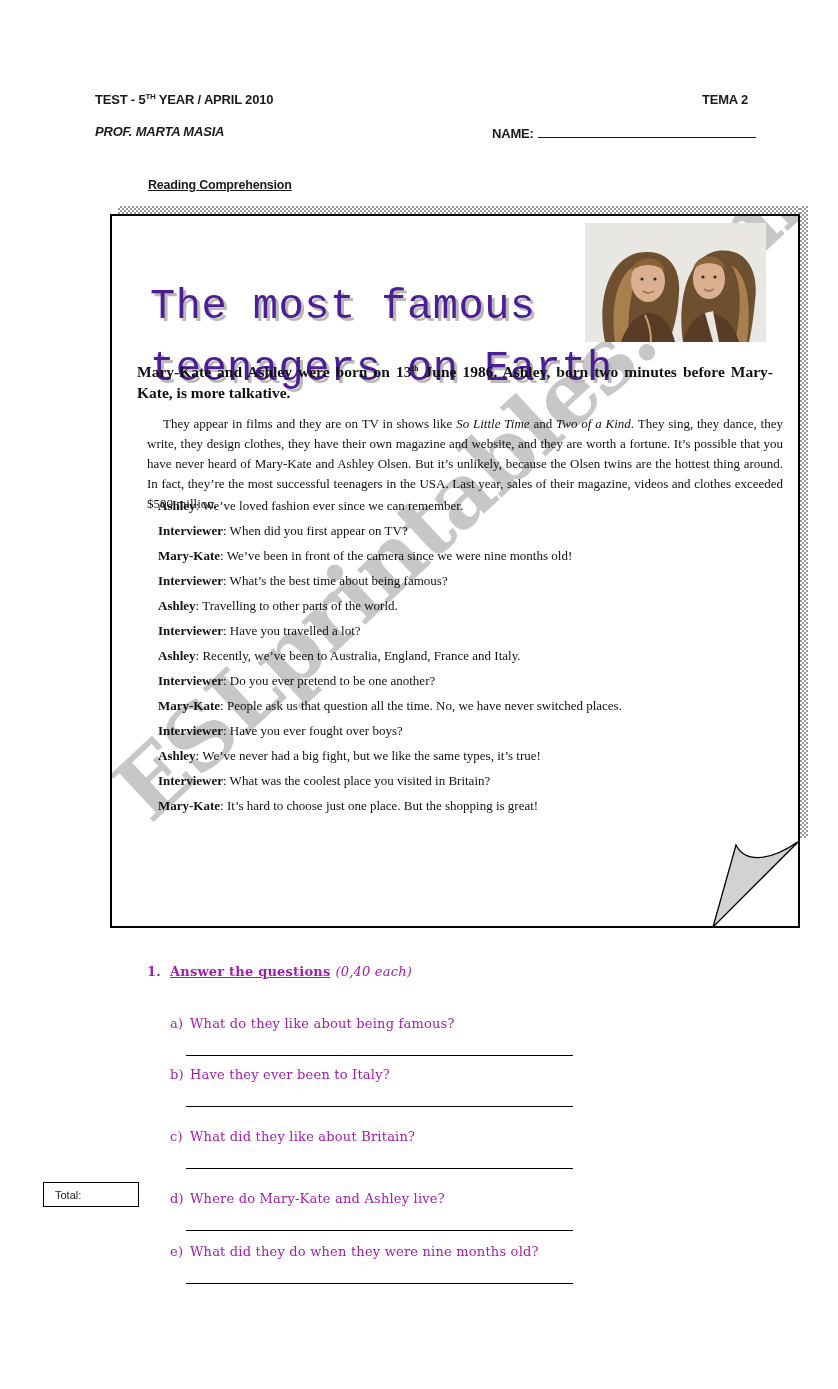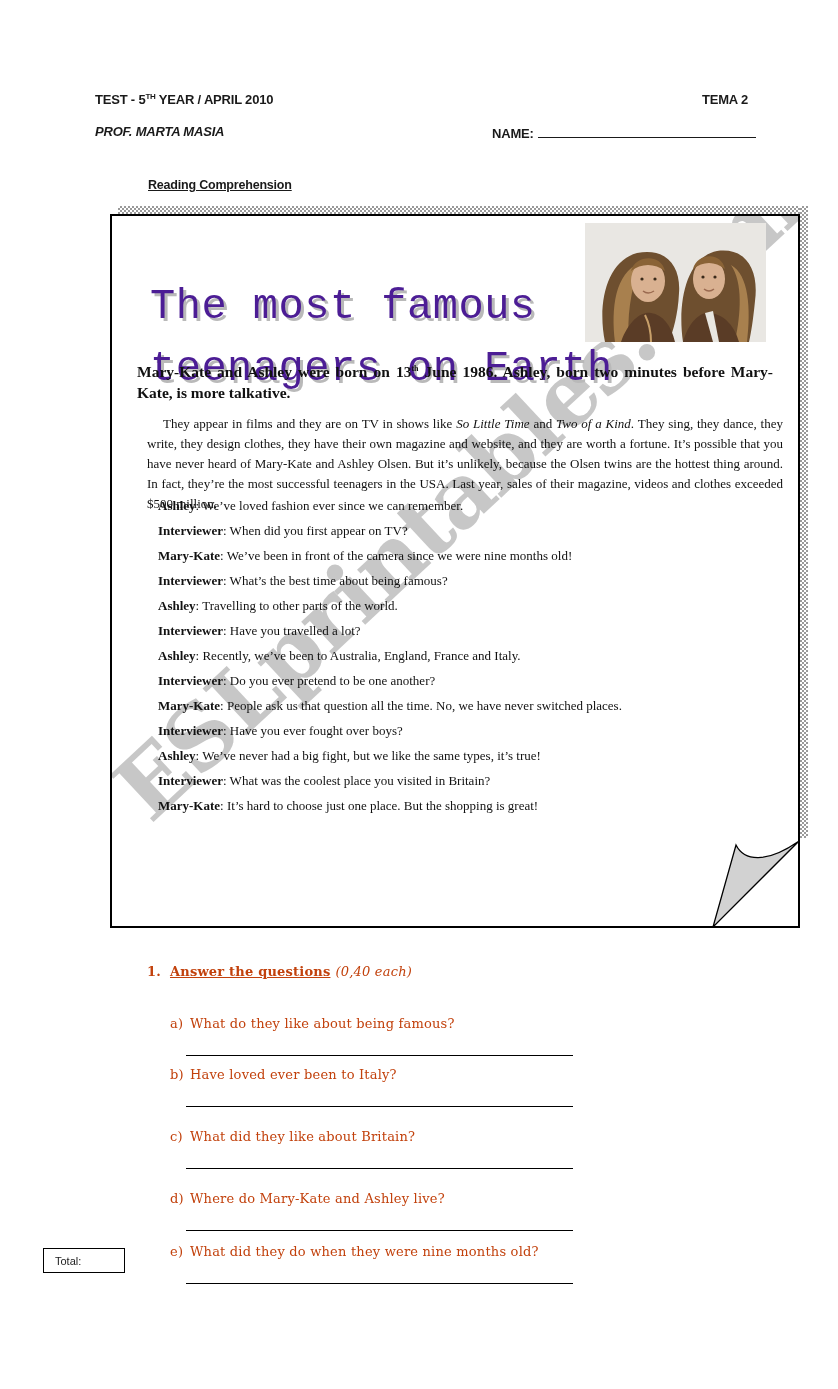--- a/index.html
+++ b/index.html
@@ -27,32 +27,32 @@
   #article-title{left:38px;top:12px;font-size:42px;line-height:62px;font-family:Liberation Mono, monospace;color:#4c1d95;text-shadow:3px 3px 0 #b9b9b9;letter-spacing:0.5px;margin-top:48px;}
   #twins-photo{left:473px;top:7px;width:181px;height:119px;}
   #intro-par{left:25px;top:142px;width:636px;font-weight:bold;font-size:15.5px;line-height:21px;text-align:justify;margin:0;}
   #body-par{left:25px;top:188px;width:636px;font-size:13px;line-height:20px;text-align:justify;text-indent:16px;margin:10px;}
   #interview{left:46px;top:283px;width:610px;}
   .iv-line{margin:0 0 12px 0;font-size:13px;line-height:13px;}
   .spk{font-weight:bold;}
   #curl-svg{position:absolute;right:-2px;bottom:-2px;z-index:2;}
 
   
-  #questions{position:absolute;left:147px;top:964px;width:460px;height:370px;font-family:"DejaVu Serif",serif;font-size:13px;letter-spacing:0.2px;color:#c2410c;}
+  #questions{position:absolute;left:147px;top:964px;width:460px;height:370px;font-family:"DejaVu Serif",serif;font-size:13px;letter-spacing:0.2px;color:#a21caf;}
   #q-heading{position:absolute;left:0;top:0;}
   #q-heading .num{font-weight:bold;margin-right:9px;}
   #q-heading .hd{font-weight:bold;text-decoration:underline;}
   #q-heading .pts{font-style:italic;margin-left:5px;}
   .q-item{position:absolute;left:23px;}
   .q-row .ltr{display:inline-block;width:20px;}
   .blank{margin-left:16px;width:387px;height:24px;border-bottom:1.5px solid #000;}
   #qi-a{top:52px;} #qi-b{top:103px;} #qi-c{top:165px;} #qi-d{top:227px;} #qi-e{top:280px;}
 
   
-  #total-box{position:absolute;left:43px;top:1248px;width:82px;height:25px;border:1.4px solid #000;box-sizing:border-box;display:flex;align-items:center;}
+  #total-box{position:absolute;left:43px;top:1182px;width:96px;height:25px;border:1.4px solid #000;box-sizing:border-box;display:flex;align-items:center;}
   #total-box span{font-family:"Liberation Sans",sans-serif;font-size:11px;color:#222;padding-left:11px;}
 </style>
 </head>
 <body>
 
 <div class="hdr" id="test-title"><span>TEST - 5</span><sup class="sm">TH</sup><span> YEAR / APRIL 2010</span></div>
 <div class="hdr" id="tema-label">TEMA 2</div>
 <div class="hdr" id="prof-name">PROF. MARTA MASIA</div>
 <div class="hdr" id="name-row">
   <span>NAME:</span><span class="name-line"></span>
@@ -129,21 +129,21 @@
 <div id="questions">
   <div id="q-heading">
     <span class="num">1.</span><span class="hd">Answer the questions</span><span class="pts">(0,40 each)</span>
   </div>
 
   <div class="q-item" id="qi-a">
     <div class="q-row"><span class="ltr">a)</span><span>What do they like about being famous?</span></div>
     <div class="blank"></div>
   </div>
   <div class="q-item" id="qi-b">
-    <div class="q-row"><span class="ltr">b)</span><span>Have loved ever been to Italy?</span></div>
+    <div class="q-row"><span class="ltr">b)</span><span>Have they ever been to Italy?</span></div>
     <div class="blank"></div>
   </div>
   <div class="q-item" id="qi-c">
     <div class="q-row"><span class="ltr">c)</span><span>What did they like about Britain?</span></div>
     <div class="blank"></div>
   </div>
   <div class="q-item" id="qi-d">
     <div class="q-row"><span class="ltr">d)</span><span>Where do Mary-Kate and Ashley live?</span></div>
     <div class="blank"></div>
   </div>

